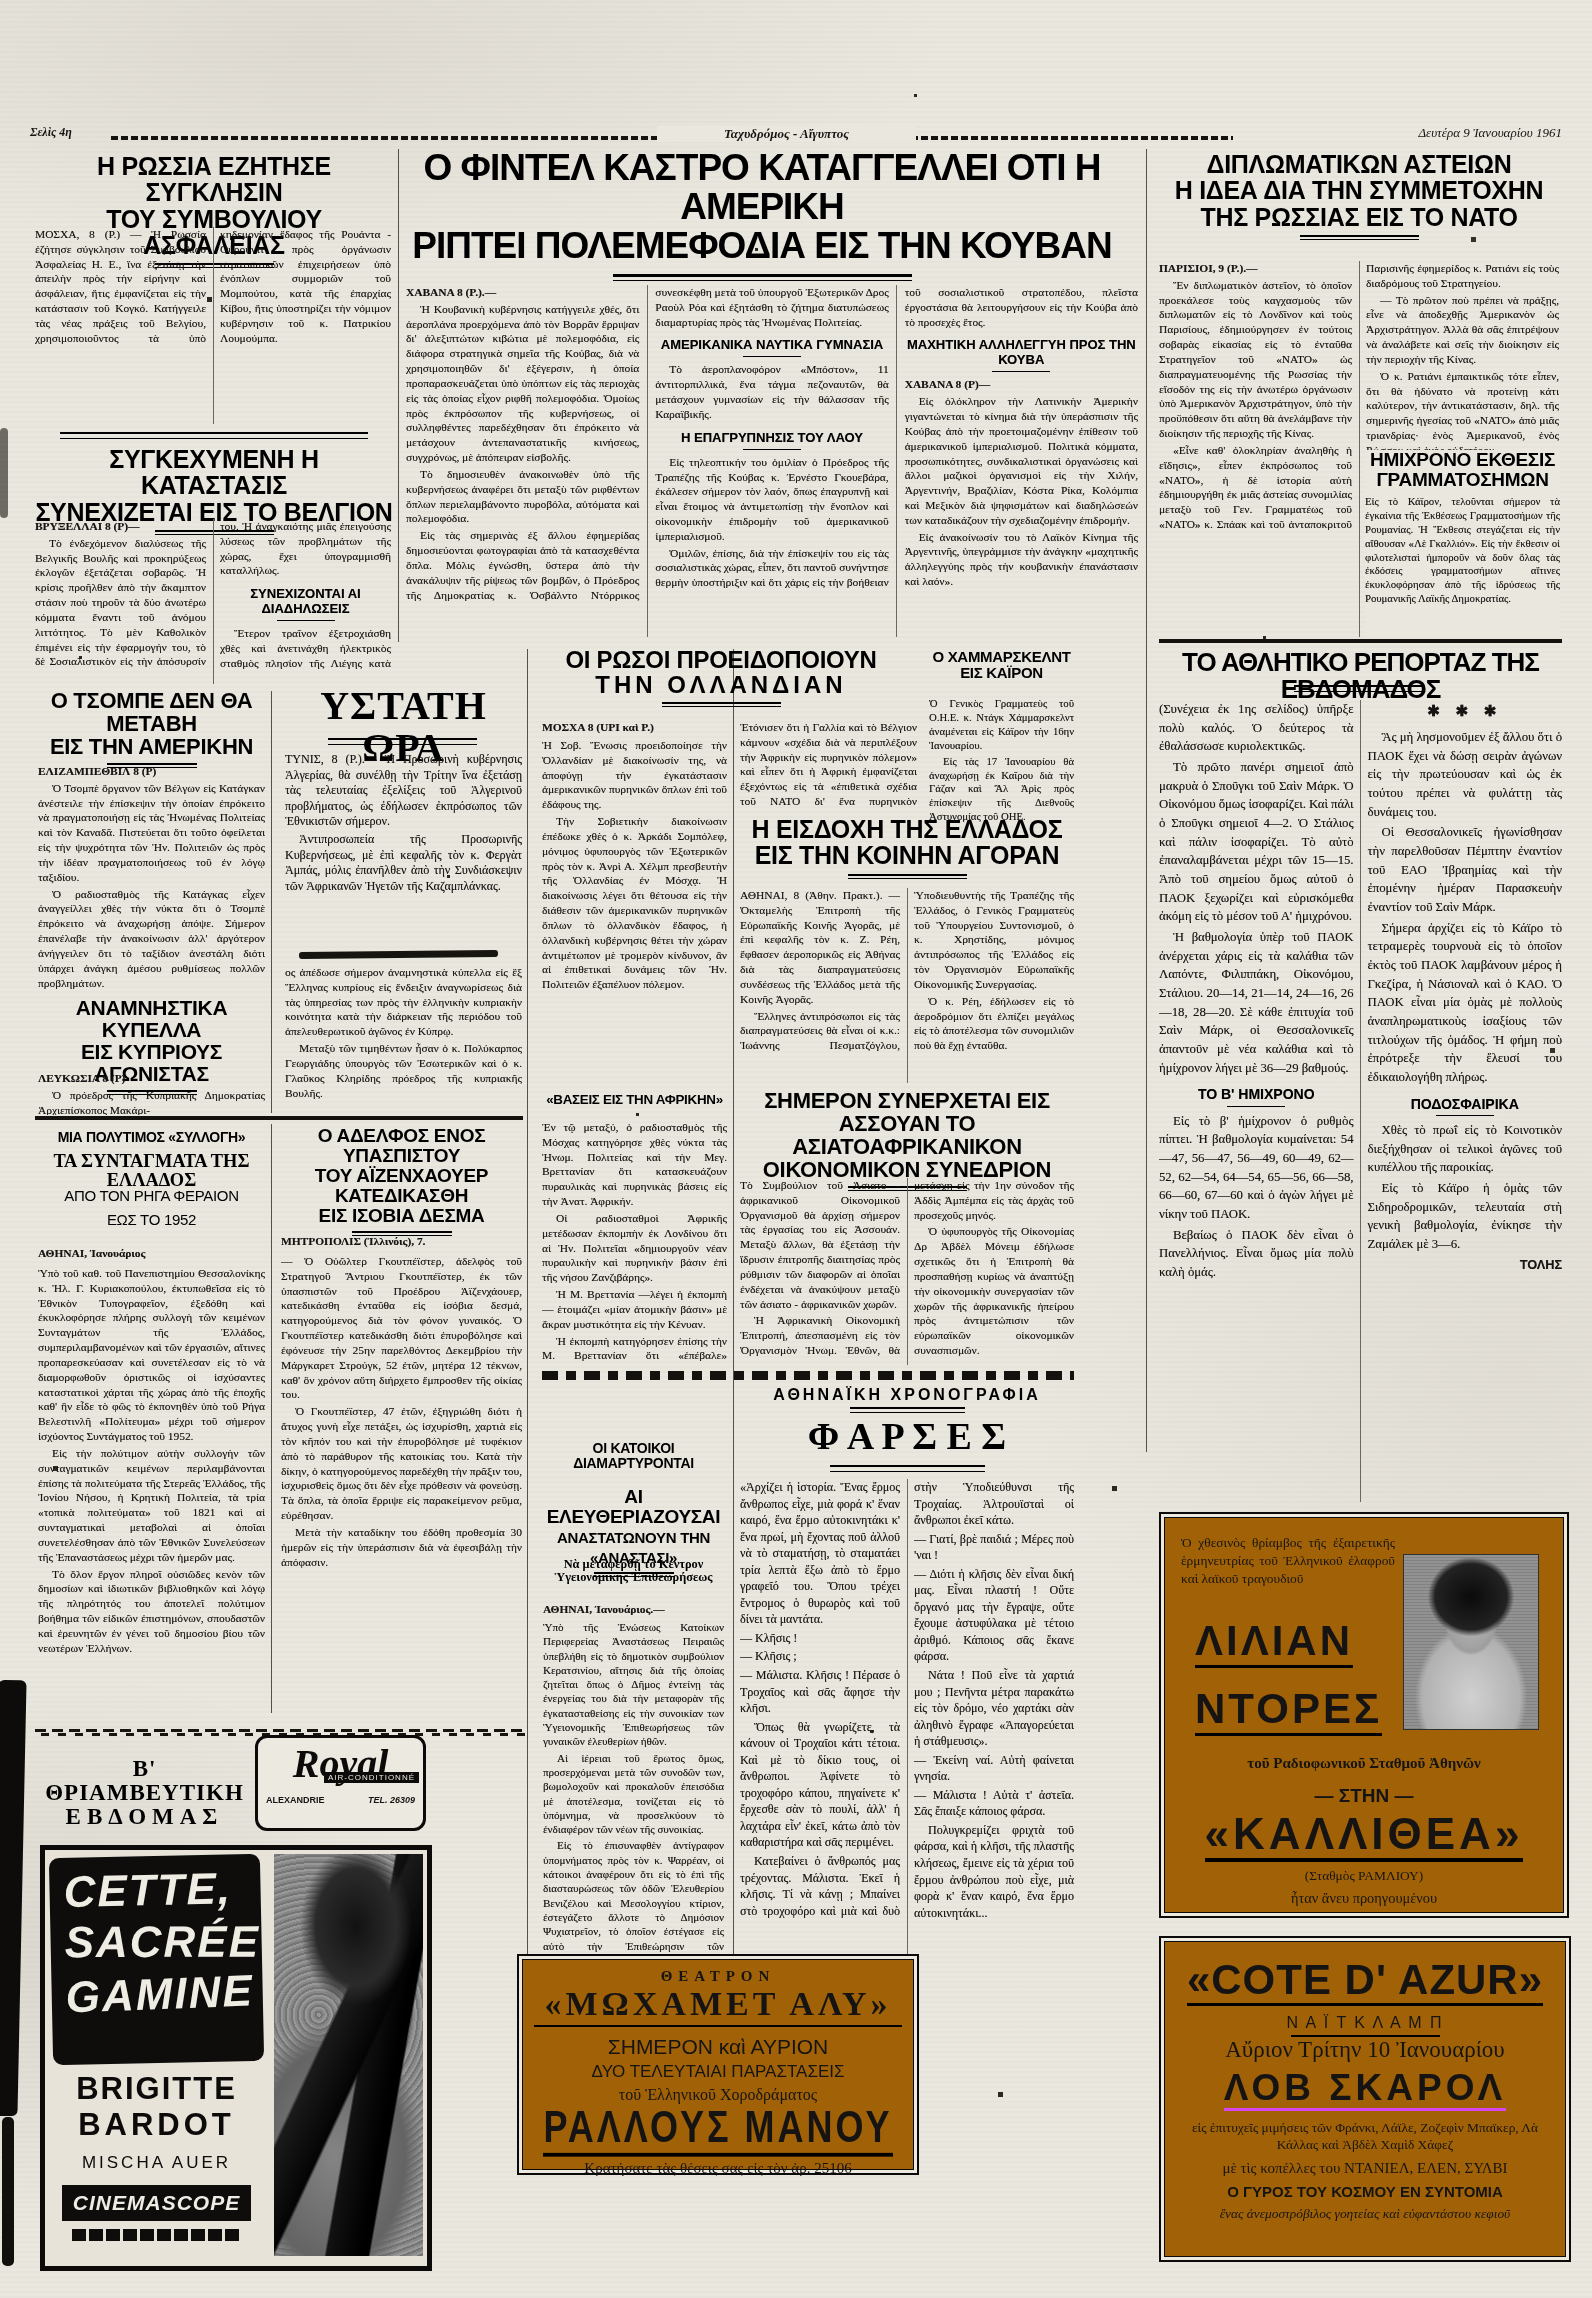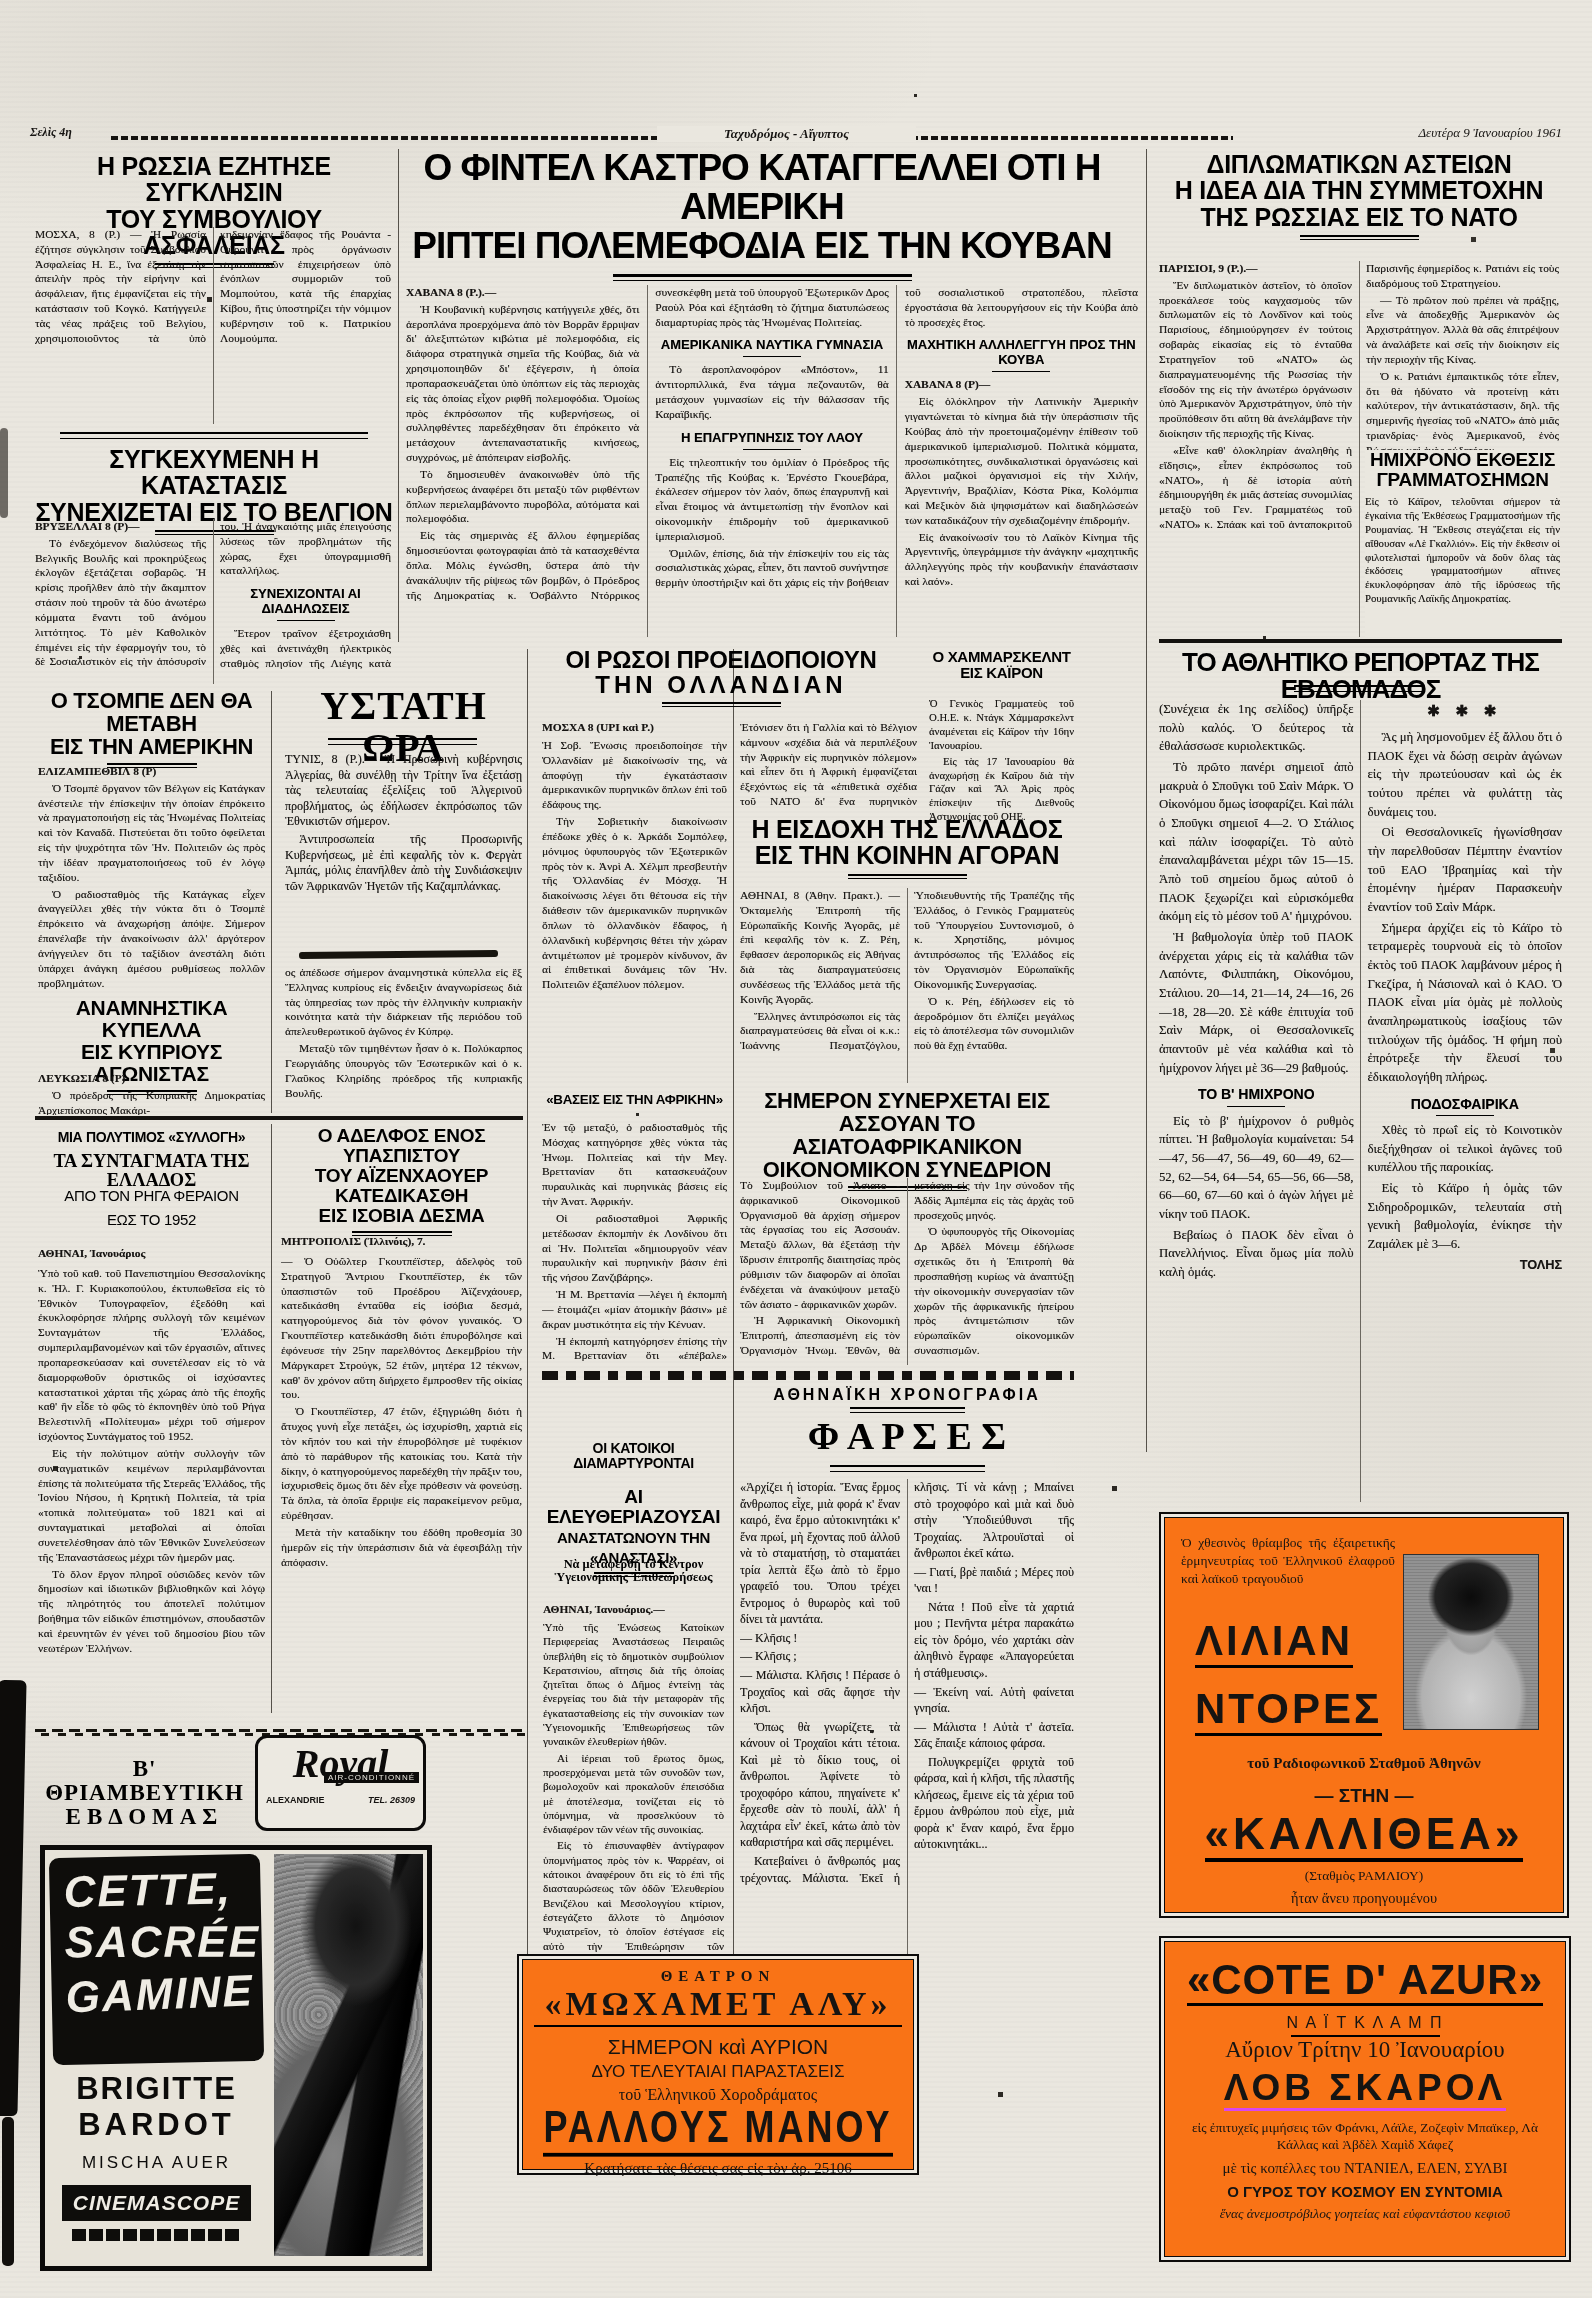--- a/index.html
+++ b/index.html
@@ -27,21 +27,21 @@
   .subhead{font-family:"Liberation Sans",sans-serif;font-weight:bold;text-align:center;
            font-size:13px;line-height:1.15;margin:9px 0 5px 0;text-indent:0!important;
            break-inside:avoid;color:#000;}
   .subhead::after{content:"";display:block;width:58px;margin:3px auto 0;border-top:1px solid #000;}
   .hrule{background:#14120f;}
   .dblrule{height:4px;border-top:2px solid #000;border-bottom:1px solid #000;}
   .undr{width:119px;margin:5px auto 0;border-top:2px solid #000;border-bottom:1px solid #000;height:2px;}
   .vline{width:1px;background:#55514a;}
   .sig{text-align:right;font-weight:bold;font-family:"Liberation Sans",sans-serif;}
   .stars{text-align:center;font-size:15px;letter-spacing:6px;font-weight:bold;margin:6px 0;}
-  .adbox{border:2px solid #0c0b0a;background:#f97316;box-shadow:inset 0 0 0 3px #ece9e1, inset 0 0 0 4px #0c0b0a;}
+  .adbox{border:2px solid #0c0b0a;background:#a16207;box-shadow:inset 0 0 0 3px #ece9e1, inset 0 0 0 4px #0c0b0a;}
   .specks{width:1px;height:1px;background:transparent;
     box-shadow: 209px 299px 0 2px #2b2823, 915px 95px 0 1px #2b2823, 1473px 239px 0 2px #33302a,
      637px 1114px 0 1px #2b2823, 1114px 1488px 0 2px #2b2823, 328px 1980px 0 1px #2b2823,
      1552px 1050px 0 2px #36332c, 80px 657px 0 1px #2b2823, 1000px 2094px 0 2px #2b2823,
      756px 249px 0 1px #2b2823, 1333px 1871px 0 1px #2b2823, 448px 876px 0 1px #2b2823,
      55px 1468px 0 2px #33302a, 1264px 637px 0 1px #2b2823, 871px 1731px 0 1px #2b2823;}
   .checker{background:repeating-linear-gradient(90deg,#14120f 0 16px,transparent 16px 24px,#14120f 24px 34px,transparent 34px 42px);}
   .scallop{background:repeating-linear-gradient(90deg,#17150f 0 11px,transparent 11px 17px),
                      repeating-linear-gradient(90deg,transparent 0 6px,#17150f 6px 14px,transparent 14px 17px);
            background-size:100% 3px,100% 3px;background-position:0 0,0 4px;background-repeat:repeat-x;}
@@ -296,20 +296,21 @@
 <div class="abs serh" style="left:740px;top:1417px;width:334px;font-size:38px;">Φ Α Ρ Σ Ε Σ</div>
 <div class="abs dblrule" style="left:830px;top:1465px;width:155px;"></div>
 <div class="abs body-txt jt ov flow2" style="left:740px;top:1479px;width:334px;height:557px;font-size:12px;line-height:1.38;">
   <p class="nof">«Ἀρχίζει ἡ ἱστορία. Ἕνας ἔρμος ἄνθρωπος εἶχε, μιὰ φορά κ' ἕναν καιρό, ἕνα ἔρμο αὐτοκινητάκι κ' ἕνα πρωί, μὴ ἔχοντας ποῦ ἀλλοῦ νὰ τὸ σταματήσῃ, τὸ σταματάει τρία λεπτὰ ἔξω ἀπὸ τὸ ἔρμο γραφεῖό του. Ὅπου τρέχει ἔντρομος ὁ θυρωρὸς καὶ τοῦ δίνει τὰ μαντάτα.</p>
   <p class="nof">— Κλῆσις !</p>
   <p class="nof">— Κλῆσις ;</p>
   <p class="nof">— Μάλιστα. Κλῆσις ! Πέρασε ὁ Τροχαῖος καὶ σᾶς ἄφησε τὴν κλῆσι.</p>
   <p>Ὅπως θὰ γνωρίζετε, τὰ κάνουν οἱ Τροχαῖοι κάτι τέτοια. Καὶ μὲ τὸ δίκιο τους, οἱ ἄνθρωποι. Ἀφίνετε τὸ τροχοφόρο κάπου, πηγαίνετε κ' ἔρχεσθε σὰν τὸ πουλί, ἀλλ' ἡ λαχτάρα εἶν' ἐκεῖ, κάτω ἀπὸ τὸν καθαριστήρα καὶ σᾶς περιμένει.</p>
   <p>Κατεβαίνει ὁ ἄνθρωπός μας τρέχοντας. Μάλιστα. Ἐκεῖ ἡ κλῆσις. Τί νὰ κάνῃ ; Μπαίνει στὸ τροχοφόρο καὶ μιὰ καὶ δυὸ στὴν Ὑποδιεύθυνσι τῆς Τροχαίας. Ἀλτρουϊσταὶ οἱ ἄνθρωποι ἐκεῖ κάτω.</p>
   <p class="nof">— Γιατί, βρὲ παιδιά ; Μέρες ποὺ 'ναι !</p>
+  <p class="nof">— Διότι ἡ κλῆσις δὲν εἶναι δική μας. Εἶναι πλαστή ! Οὔτε ὄργανό μας τὴν ἔγραψε, οὔτε ἔχουμε ἀστυφύλακα μὲ τέτοιο ἀριθμό. Κάποιος σᾶς ἔκανε φάρσα.</p>
   <p>Νάτα ! Ποῦ εἶνε τὰ χαρτιά μου ; Πενῆντα μέτρα παρακάτω εἰς τὸν δρόμο, νέο χαρτάκι σὰν ἀληθινὸ ἔγραφε «Ἀπαγορεύεται ἡ στάθμευσις».</p>
   <p class="nof">— Ἐκείνη ναί. Αὐτὴ φαίνεται γνησία.</p>
   <p class="nof">— Μάλιστα ! Αὐτὰ τ' ἀστεῖα. Σᾶς ἔπαιξε κάποιος φάρσα.</p>
   <p>Πολυγκρεμίζει φριχτὰ τοῦ φάρσα, καὶ ἡ κλῆσι, τῆς πλαστῆς κλήσεως, ἔμεινε εἰς τὰ χέρια τοῦ ἔρμου ἀνθρώπου ποὺ εἶχε, μιὰ φορὰ κ' ἕναν καιρό, ἕνα ἔρμο αὐτοκινητάκι...</p>
 </div>
 
 <div class="abs sansh" style="left:543px;top:1441px;width:181px;font-size:14px;">
   <span>ΟΙ ΚΑΤΟΙΚΟΙ</span><br>
   <span>ΔΙΑΜΑΡΤΥΡΟΝΤΑΙ</span>
 </div>

